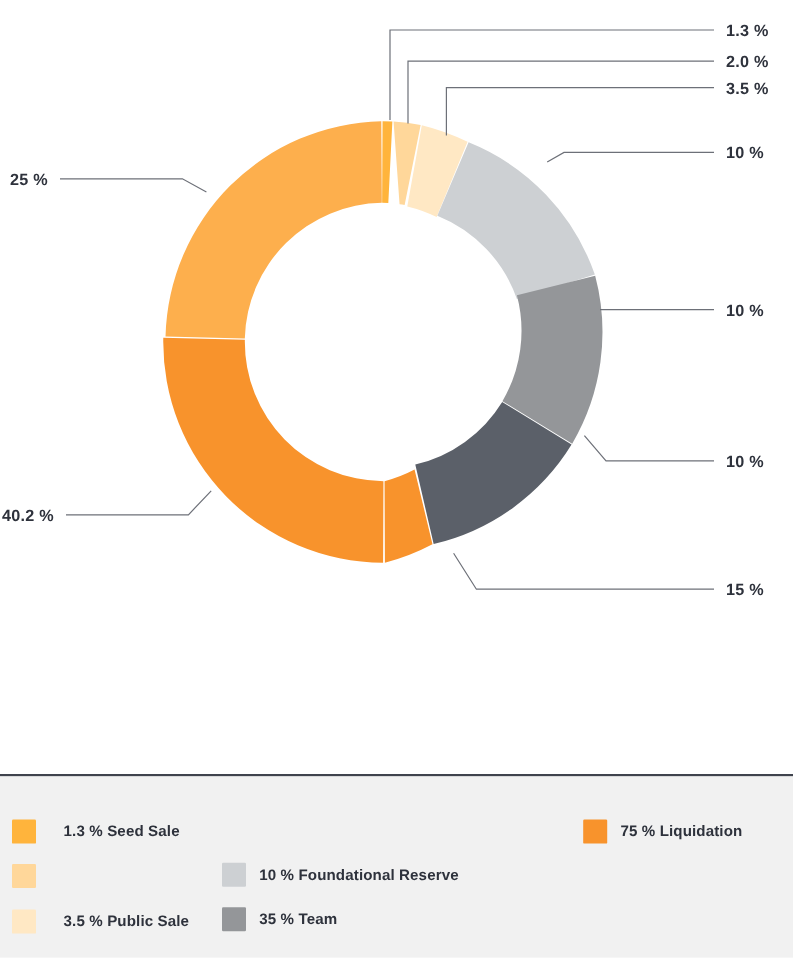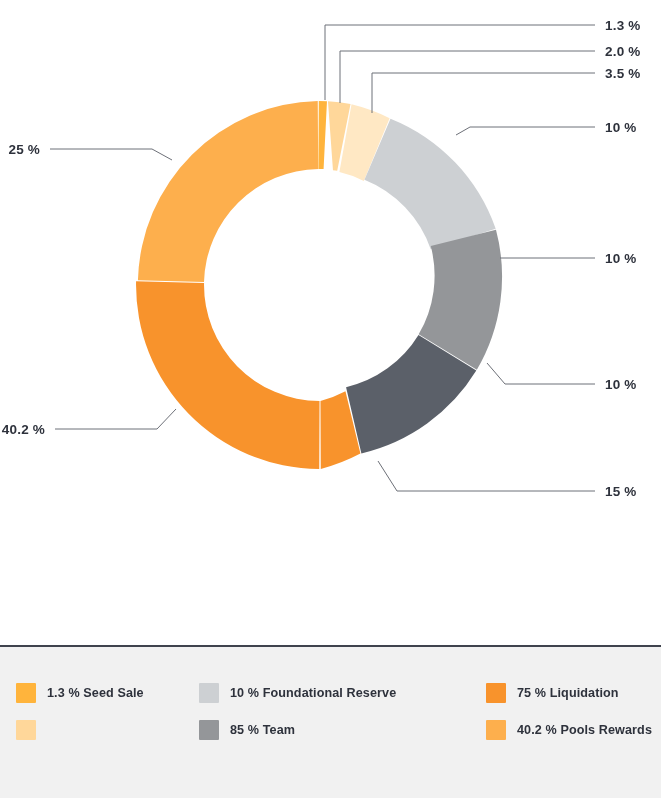--- a/index.html
+++ b/index.html
@@ -74,22 +74,22 @@
   }
   .legend-text {
     margin-left: 11px;
     font-size: 12.6px;
     font-weight: 700;
     color: #2e323c;
     white-space: nowrap;
     letter-spacing: 0.1px;
     line-height: 20px;
   }
-  .col-a { left: 16px; }
-  .col-b { left: 199px; }
+  .col-a { left: 10px; gap: 12px; }
+  .col-b { left: 185px; margin-top: 36px; }
   .col-c { left: 486px; }
   .row-1 { top: 36px; }
   .row-2 { top: 73px; }
   .row-3 { top: 111px; }
 </style>
 </head>
 <body>
 
 <div id="chart-area">
 
@@ -187,36 +187,36 @@
 
     <div class="legend-item col-a row-1">
       <span class="legend-swatch" style="background:#ffb43c"></span>
       <span class="legend-text">1.3 % Seed Sale</span>
     </div>
 
     <div class="legend-item col-a row-2">
       <span class="legend-swatch" style="background:#ffd79a"></span>
     </div>
 
+    <div class="legend-item col-a row-3">
+      <span class="legend-swatch" style="background:#ffe8c4"></span>
+      <span class="legend-text">3.5 % Public Sale</span>
+    </div>
 
     <div class="legend-item col-b row-1">
       <span class="legend-swatch" style="background:#cdd0d3"></span>
       <span class="legend-text">10 %  Foundational Reserve</span>
     </div>
 
     <div class="legend-item col-b row-2">
       <span class="legend-swatch" style="background:#949699"></span>
-      <span class="legend-text">85 % Team</span>
+      <span class="legend-text">35 % Team</span>
     </div>
 
 
     <div class="legend-item col-c row-1">
       <span class="legend-swatch" style="background:#f8932c"></span>
       <span class="legend-text">75 % Liquidation</span>
     </div>
 
-    <div class="legend-item col-c row-2">
-      <span class="legend-swatch" style="background:#fdaf4d"></span>
-      <span class="legend-text">40.2 % Pools Rewards</span>
-    </div>
 
   </div>
 </div>
 
 </body></html>

